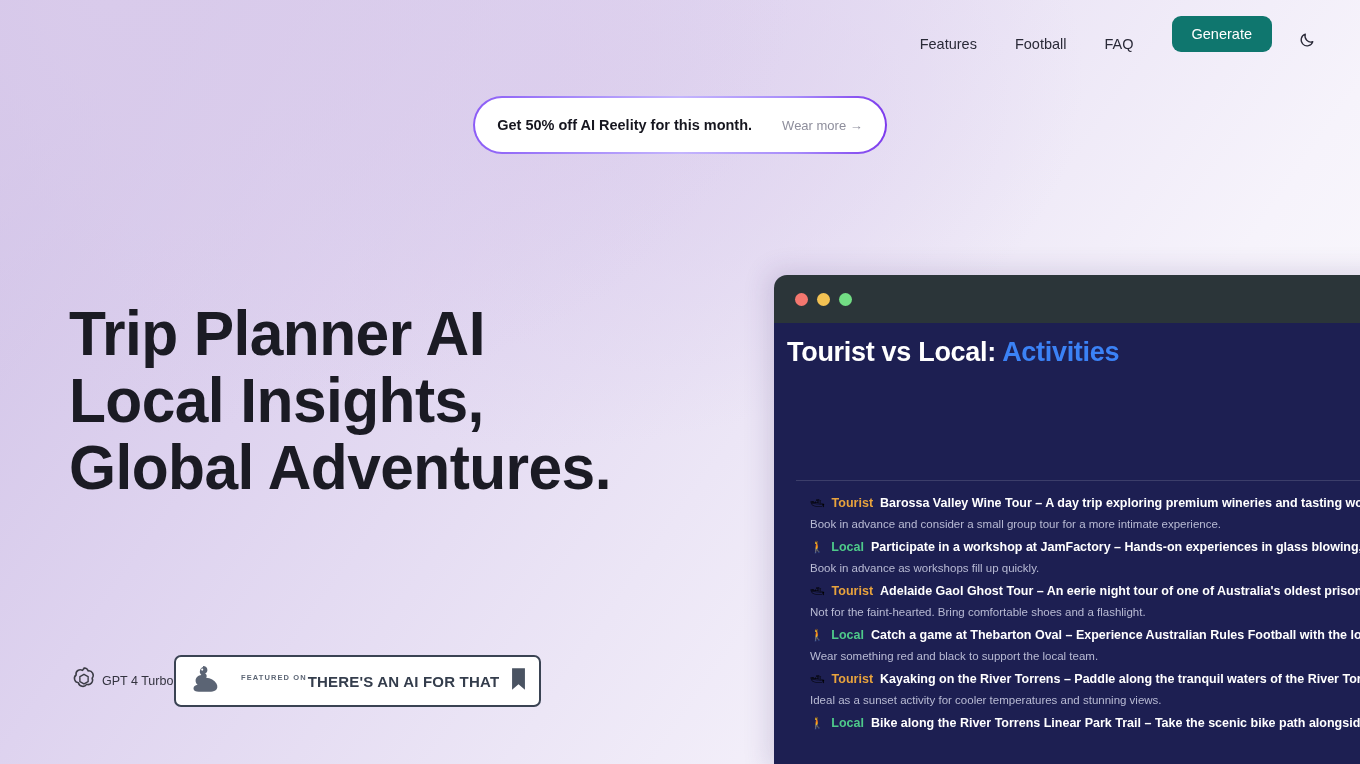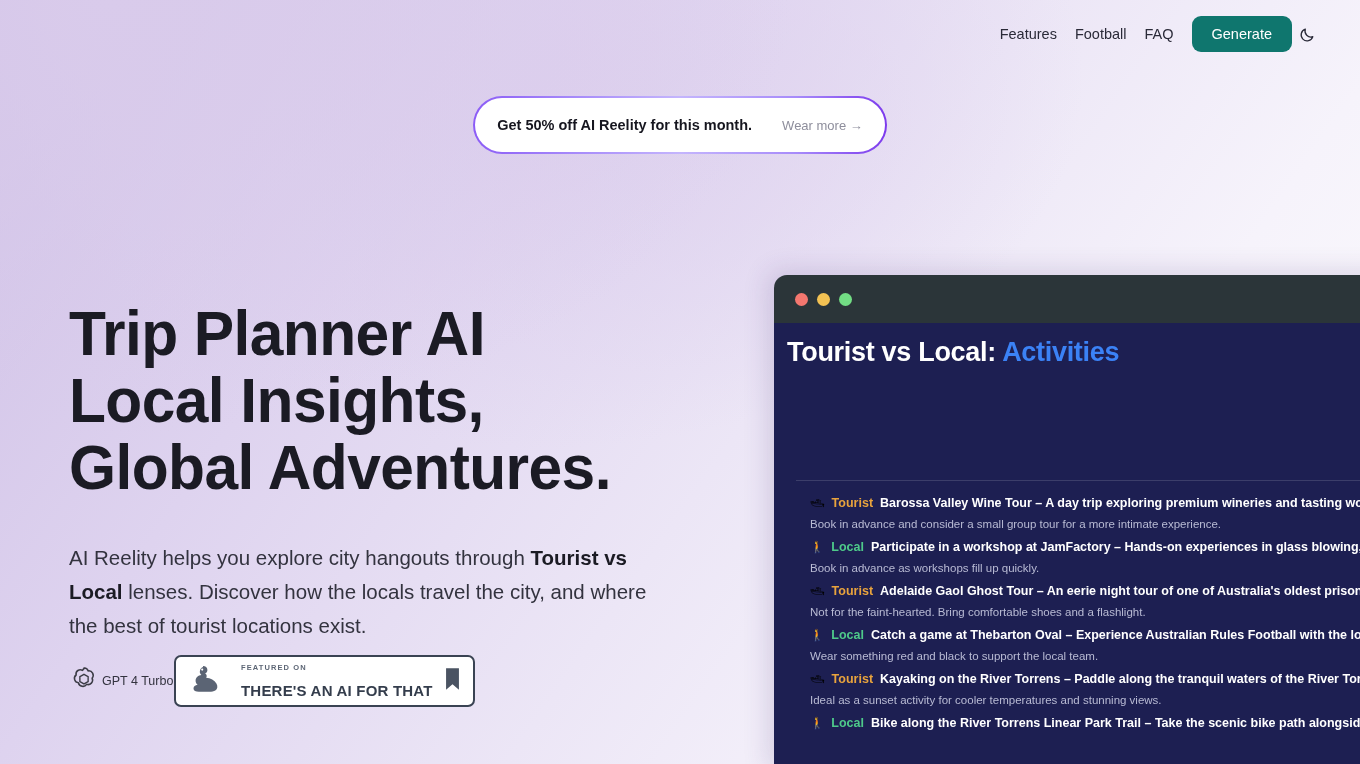--- a/index.html
+++ b/index.html
@@ -41,22 +41,22 @@
   .brand-logo svg { display: block; }
   .brand-name {
     font-size: 21px;
     font-weight: 700;
     color: #1d1d29;
     letter-spacing: -0.2px;
   }
   .nav-right {
     margin-left: auto;
     display: flex;
-    align-items: center;
-    gap: 18px;
+    align-items: flex-end;
+    gap: 38px;
   }
   .nav-link {
     font-size: 14.5px;
     color: #2a2a38;
     text-decoration: none;
     font-weight: 400;
     white-space: nowrap;
   }
   .btn-generate {
     background: #0f766e;
@@ -169,21 +169,21 @@
   .badge-taaft {
     display: flex;
     align-items: center;
     gap: 12px;
     background: #ffffff;
     border: 2px solid #3a4353;
     border-radius: 7px;
     padding: 7px 13px;
     height: 52px;
   }
-  .taaft-text { display: flex; flex-direction: column; gap: 10px; }
+  .taaft-text { display: flex; flex-direction: row; gap: 1px; }
   .taaft-sub {
     font-size: 7.5px;
     font-weight: 700;
     letter-spacing: 1.1px;
     color: #5d6675;
   }
   .taaft-main {
     font-size: 15px;
     font-weight: 700;
     letter-spacing: 0.2px;
@@ -296,21 +296,20 @@
       <span class="promo-text">Get 50% off AI Reelity for this month.</span>
       <a class="promo-link" href="#">Wear more →</a>
     </div>
   </div>
 </div>
 
 <div class="hero">
   <h1 class="headline">Trip Planner AI
 Local Insights,
 Global Adventures.</h1>
-  <p class="subtitle"><span>AI Reelity helps you explore city hangouts through </span><b>Tourist vs Local</b><span> lenses. Discover how the locals travel the city, and where the best of tourist locations exist.</span></p>
 </div>
 
 <div class="badges">
   <div class="badge-gpt">
     <span>
       <svg width="30" height="30" viewBox="0 0 24 24">
         <path d="M12 3.2c1.6 0 2.9 1 3.4 2.3 1.4-.2 2.8.5 3.5 1.8.7 1.3.5 2.9-.4 4 .6 1.3.4 2.9-.6 4-1 1.1-2.5 1.4-3.8 1-.8 1.2-2.2 1.8-3.7 1.5-1.5-.3-2.6-1.4-2.9-2.8-1.4-.1-2.6-1.1-3-2.5-.4-1.4.1-2.9 1.2-3.7-.3-1.4.2-2.8 1.4-3.6 1.2-.8 2.6-.8 3.7-.1.4-.9 1.2-1.6 2.2-1.9z" fill="none" stroke="#3c3c46" stroke-width="1.25" stroke-linejoin="round"></path>
         <path d="M12 8.3 15.3 10.2 15.3 14 12 15.9 8.7 14 8.7 10.2Z" fill="none" stroke="#3c3c46" stroke-width="1.1"></path>
       </svg>
     </span>

